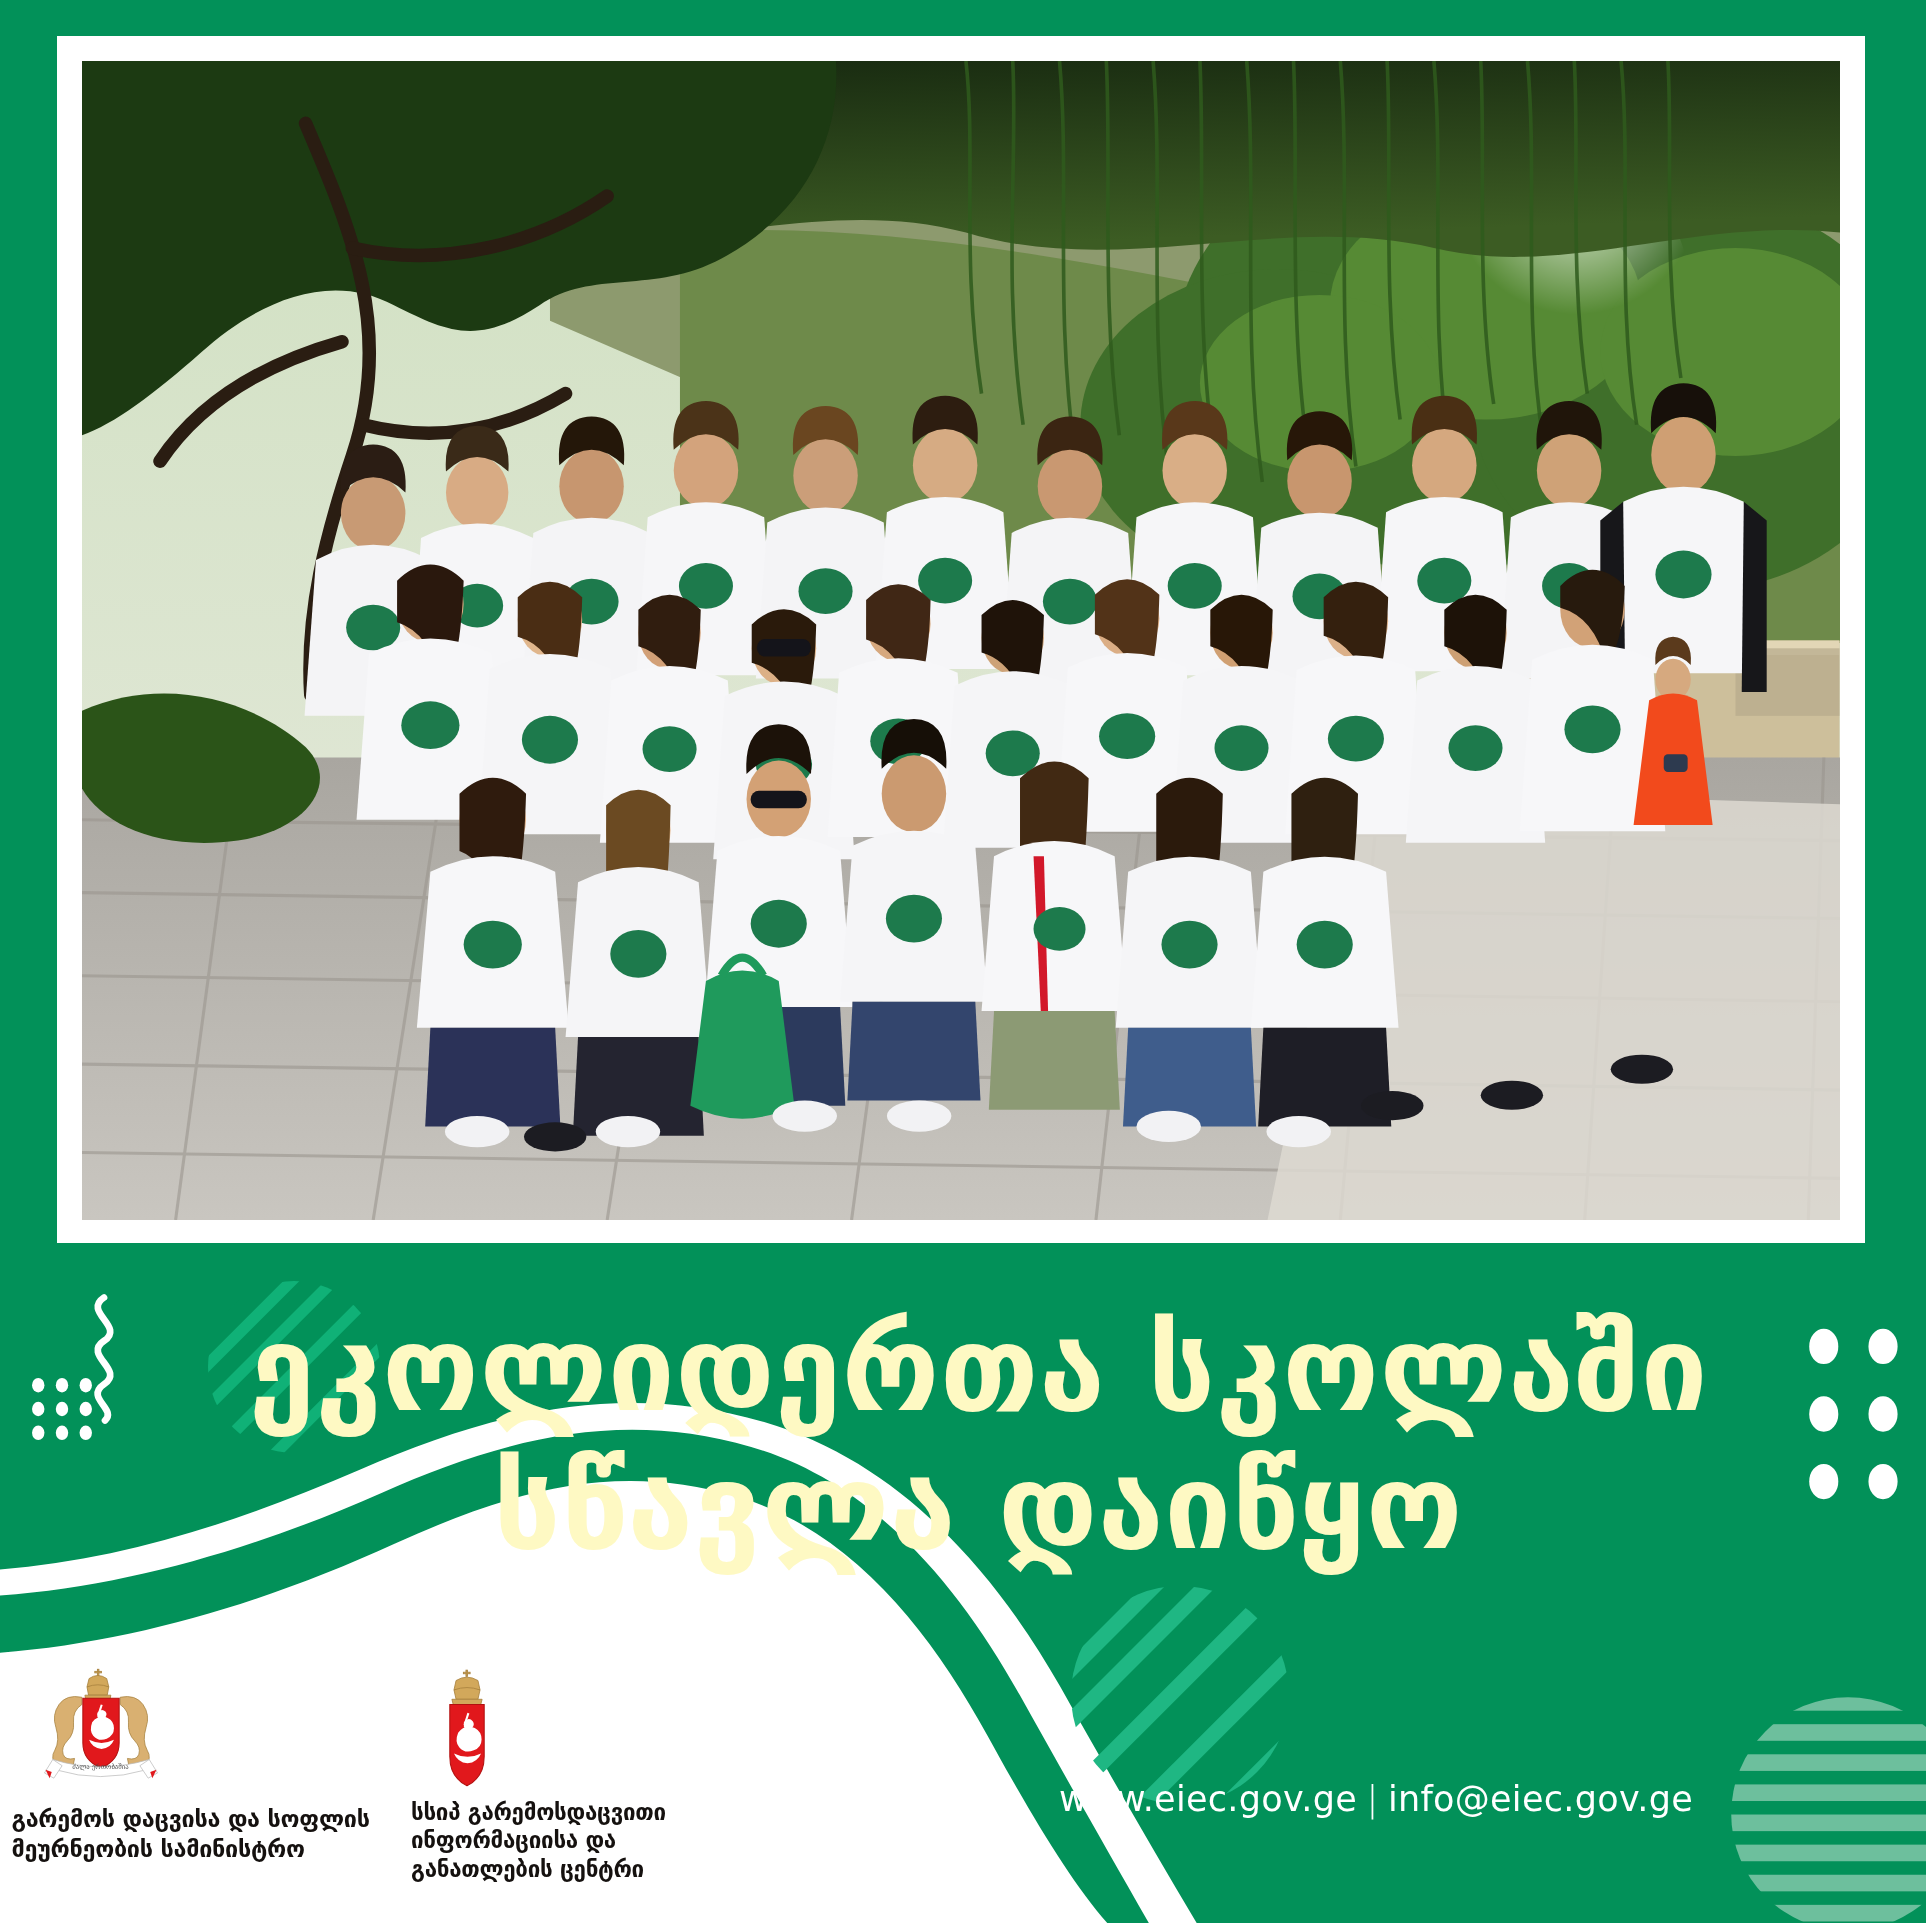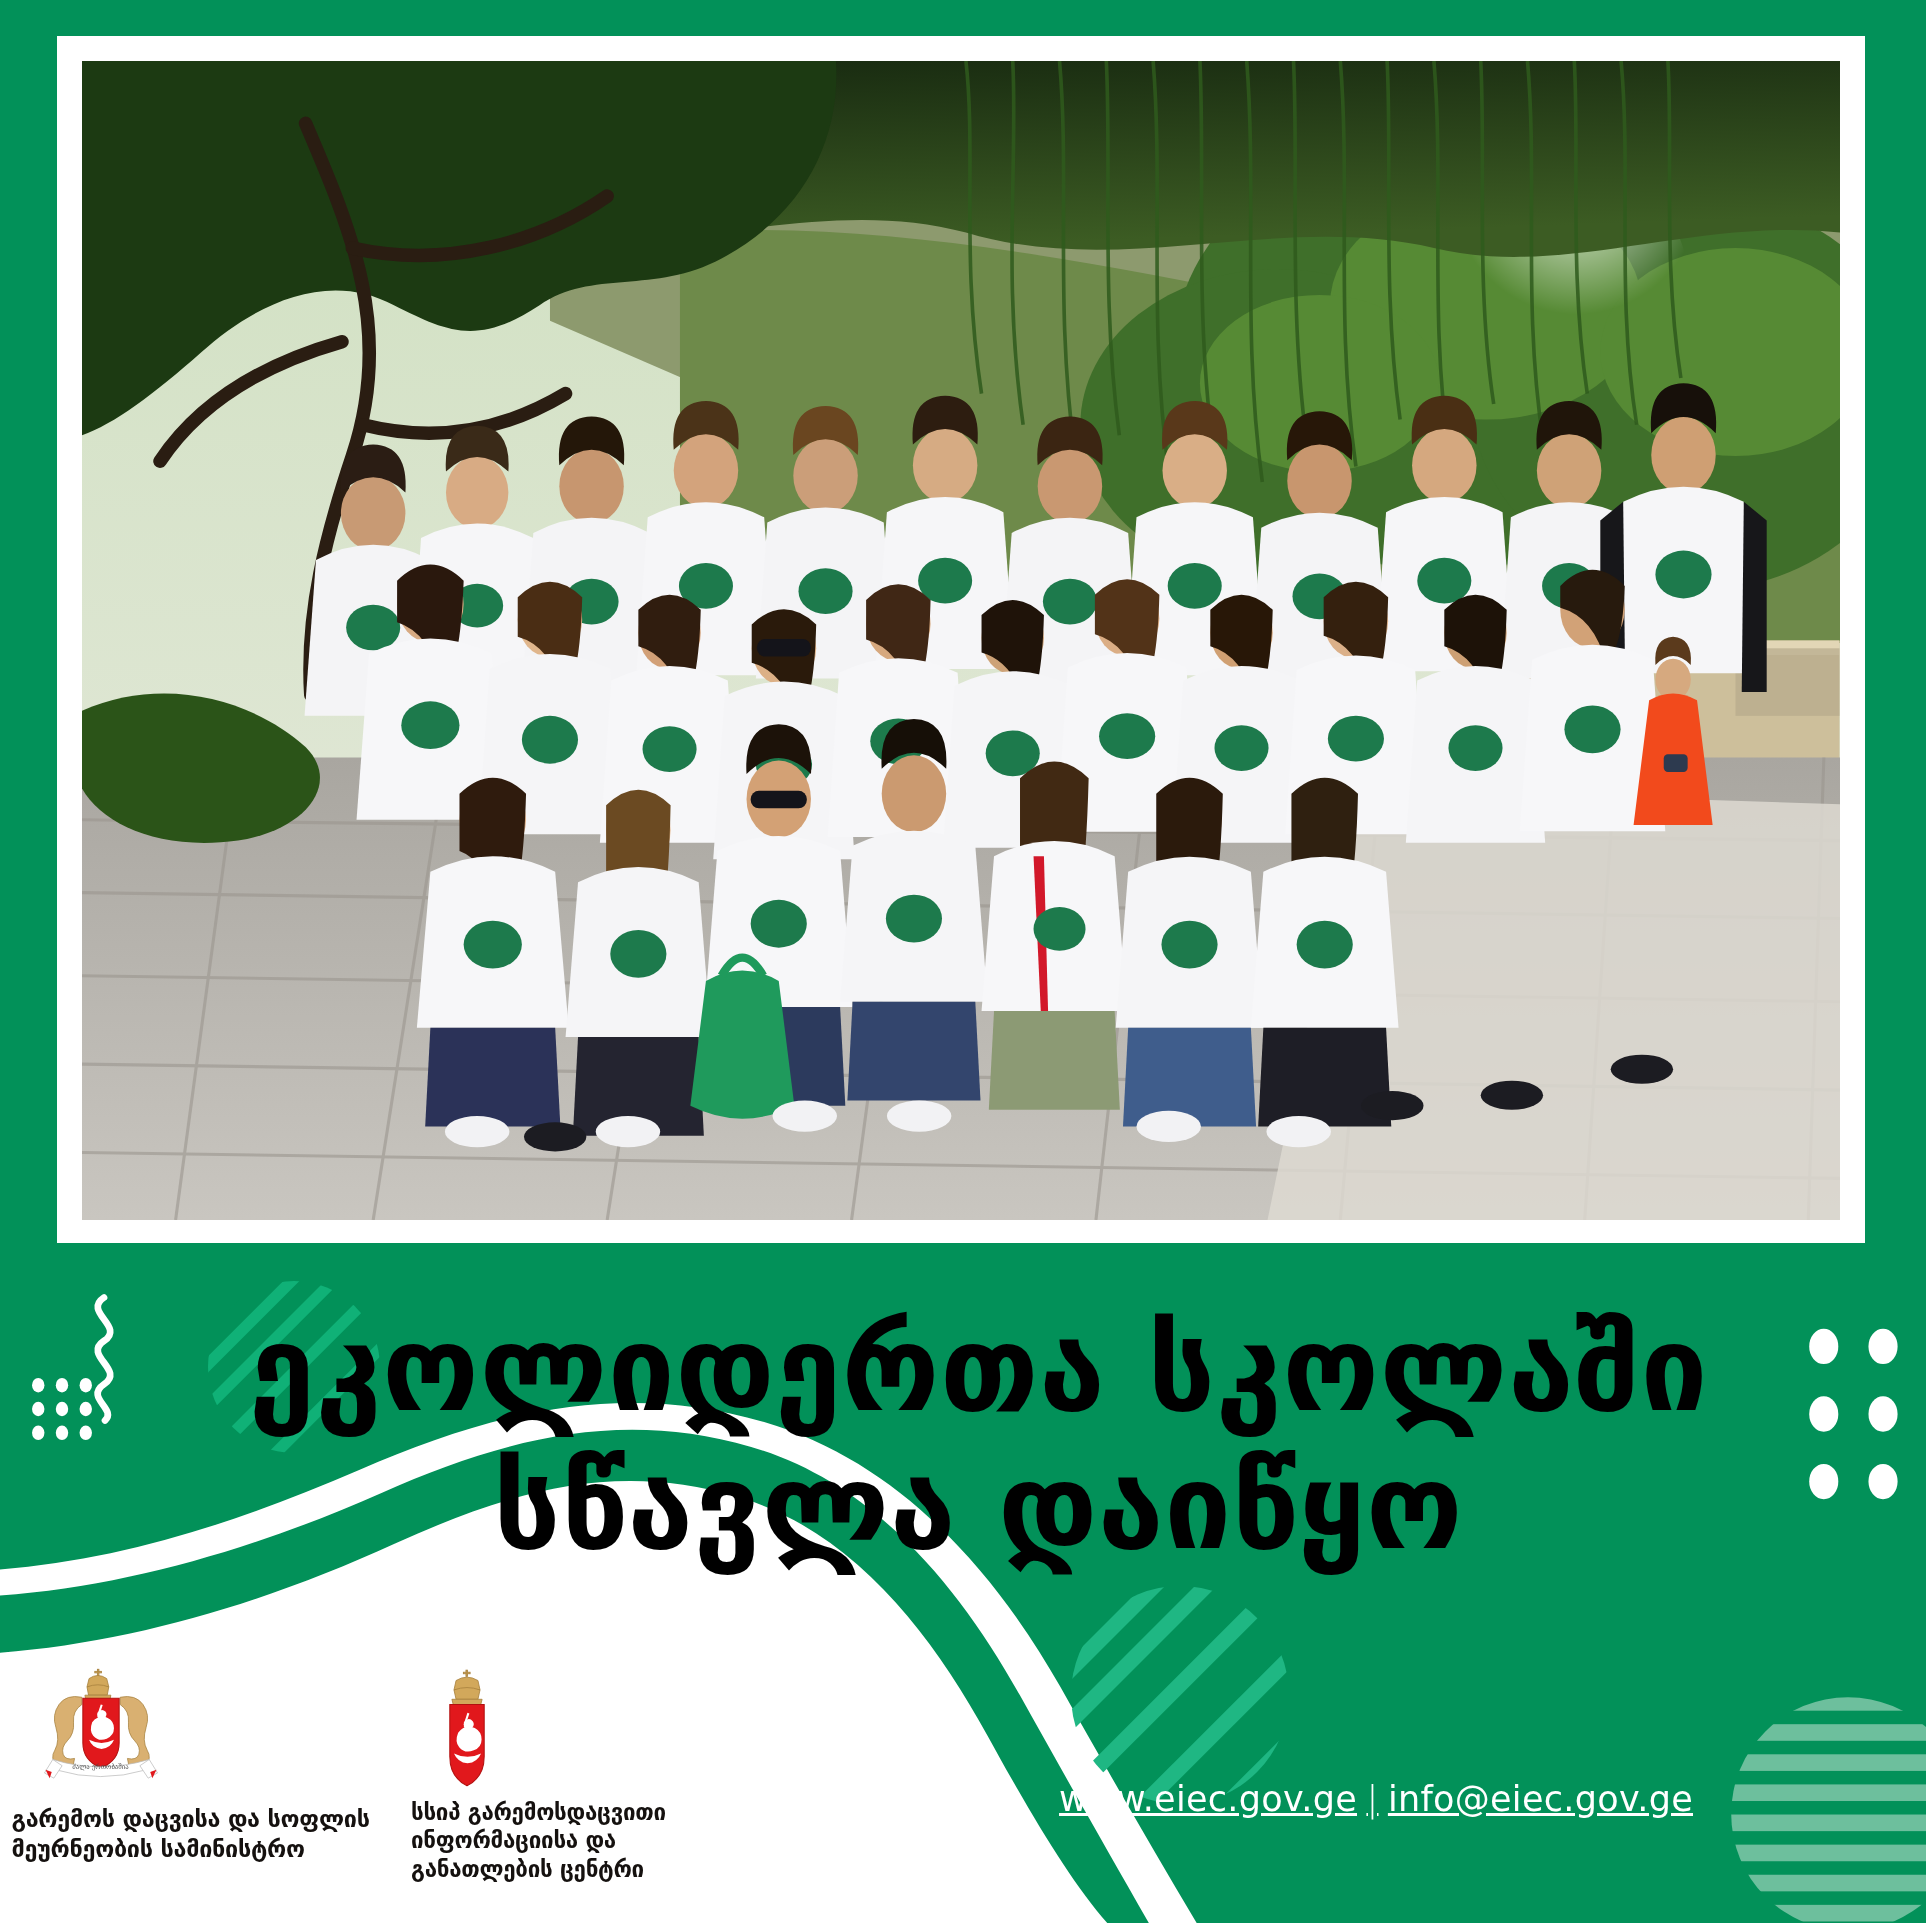--- a/index.html
+++ b/index.html
@@ -54,21 +54,21 @@
 
   .deco svg{ display:block; width:100%; height:100%; overflow:visible; }
 
   
   .headline{
     position:absolute;
     left:0; top:1300px;
     width:1926px;
     z-index:8;
     text-align:center;
-    color:#000000;
+    color:#fef9c3;
     font-family:"DejaVu Sans","Liberation Sans",sans-serif;
     font-weight:700;
     font-size:119px;
     line-height:1.16;
     letter-spacing:0.5px;
   }
   .headline .line1{ display:block; padding-left:31px; }
   .headline .line2{ display:block; padding-left:30px; }
 
   
@@ -99,21 +99,20 @@
 
   .contact{
     position:absolute;
     right:127px; top:123px;
     color:#ffffff;
     font-size:35px;
     font-weight:400;
     letter-spacing:0.3px;
     white-space:nowrap;
     z-index:11;
-    text-decoration:underline;
   }
   .contact .sep{ padding:0 9.4px; font-weight:300; }
 </style>
 </head>
 <body>
 
 <div id="poster">
 
   <div class="photo-frame">
     <div class="photo">

